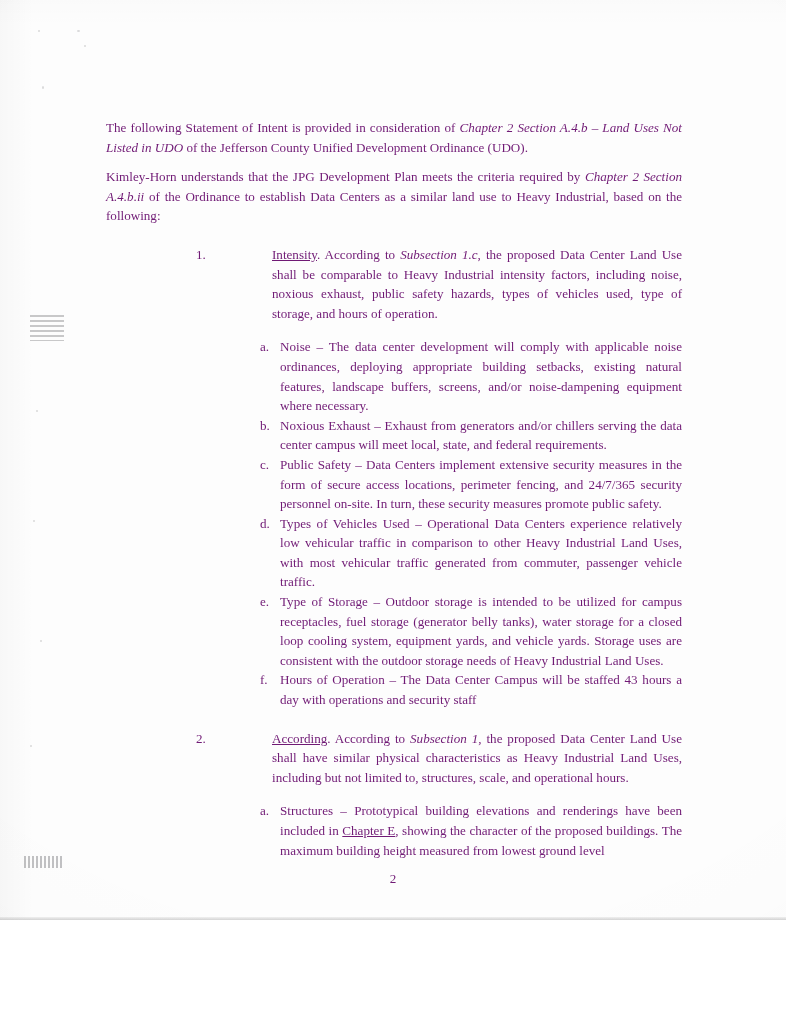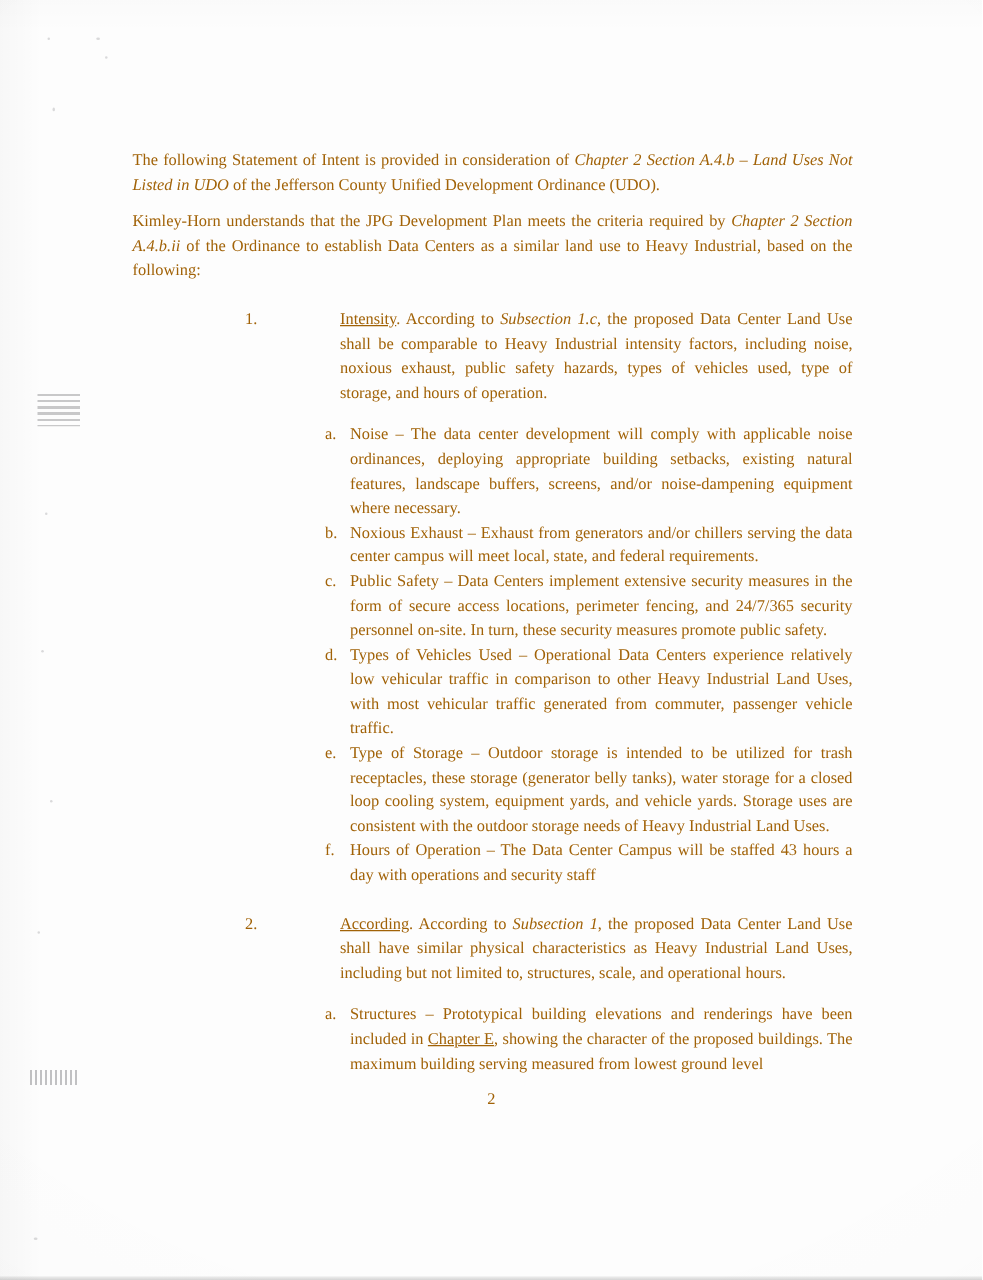--- a/index.html
+++ b/index.html
@@ -5,26 +5,26 @@
 <style>
   html, body {
     margin: 0;
     padding: 0;
     background: #ffffff;
   }
 
   .page {
     position: relative;
     width: 786px;
-    height: 1024px;
+    height: 920px;
     margin: 0 auto;
     background: #fdfdfd;
     overflow: hidden;
     font-family: "Liberation Serif", "DejaVu Serif", serif;
-    color: #a16207;
+    color: #701a75;
     box-sizing: border-box;
   }
 
   
   .paper-tint {
     position: absolute;
     inset: 0;
     background:
       radial-gradient(ellipse 120% 90% at 50% 45%, rgba(255,255,255,0) 60%, rgba(0,0,0,0.018) 100%),
       linear-gradient(90deg, rgba(0,0,0,0.022) 0px, rgba(0,0,0,0.0) 34px),
@@ -214,35 +214,35 @@
             <li class="alpha-item">
               <span class="alpha-marker">c.</span>
               <div class="alpha-body"><span>Public Safety – Data Centers implement extensive security measures in the form of secure access locations, perimeter fencing, and 24/7/365 security personnel on-site. In turn, these security measures promote public safety.</span></div>
             </li>
             <li class="alpha-item">
               <span class="alpha-marker">d.</span>
               <div class="alpha-body"><span>Types of Vehicles Used – Operational Data Centers experience relatively low vehicular traffic in comparison to other Heavy Industrial Land Uses, with most vehicular traffic generated from commuter, passenger vehicle traffic.</span></div>
             </li>
             <li class="alpha-item">
               <span class="alpha-marker">e.</span>
-              <div class="alpha-body"><span>Type of Storage – Outdoor storage is intended to be utilized for trash receptacles, these storage (generator belly tanks), water storage for a closed loop cooling system, equipment yards, and vehicle yards. Storage uses are consistent with the outdoor storage needs of Heavy Industrial Land Uses.</span></div>
+              <div class="alpha-body"><span>Type of Storage – Outdoor storage is intended to be utilized for campus receptacles, fuel storage (generator belly tanks), water storage for a closed loop cooling system, equipment yards, and vehicle yards. Storage uses are consistent with the outdoor storage needs of Heavy Industrial Land Uses.</span></div>
             </li>
             <li class="alpha-item">
               <span class="alpha-marker">f.</span>
               <div class="alpha-body"><span>Hours of Operation – The Data Center Campus will be staffed 43 hours a day with operations and security staff</span></div>
             </li>
           </ol>
         </li>
         <li class="num-item">
           <span class="num-marker">2.</span>
           <div class="num-body"><span class="ul">According</span><span>. According to </span><span class="it">Subsection 1</span><span>, the proposed Data Center Land Use shall have similar physical characteristics as Heavy Industrial Land Uses, including but not limited to, structures, scale, and operational hours.</span></div>
           <ol class="alpha-list">
             <li class="alpha-item">
               <span class="alpha-marker">a.</span>
-              <div class="alpha-body"><span>Structures – Prototypical building elevations and renderings have been included in </span><span class="ul">Chapter E</span><span>, showing the character of the proposed buildings. The maximum building serving measured from lowest ground level</span></div>
+              <div class="alpha-body"><span>Structures – Prototypical building elevations and renderings have been included in </span><span class="ul">Chapter E</span><span>, showing the character of the proposed buildings. The maximum building height measured from lowest ground level</span></div>
             </li>
           </ol>
         </li>
       </ol>
 
   </div>
 
   <div class="page-number">2</div>
 
   <div class="bottom-edge"></div>

